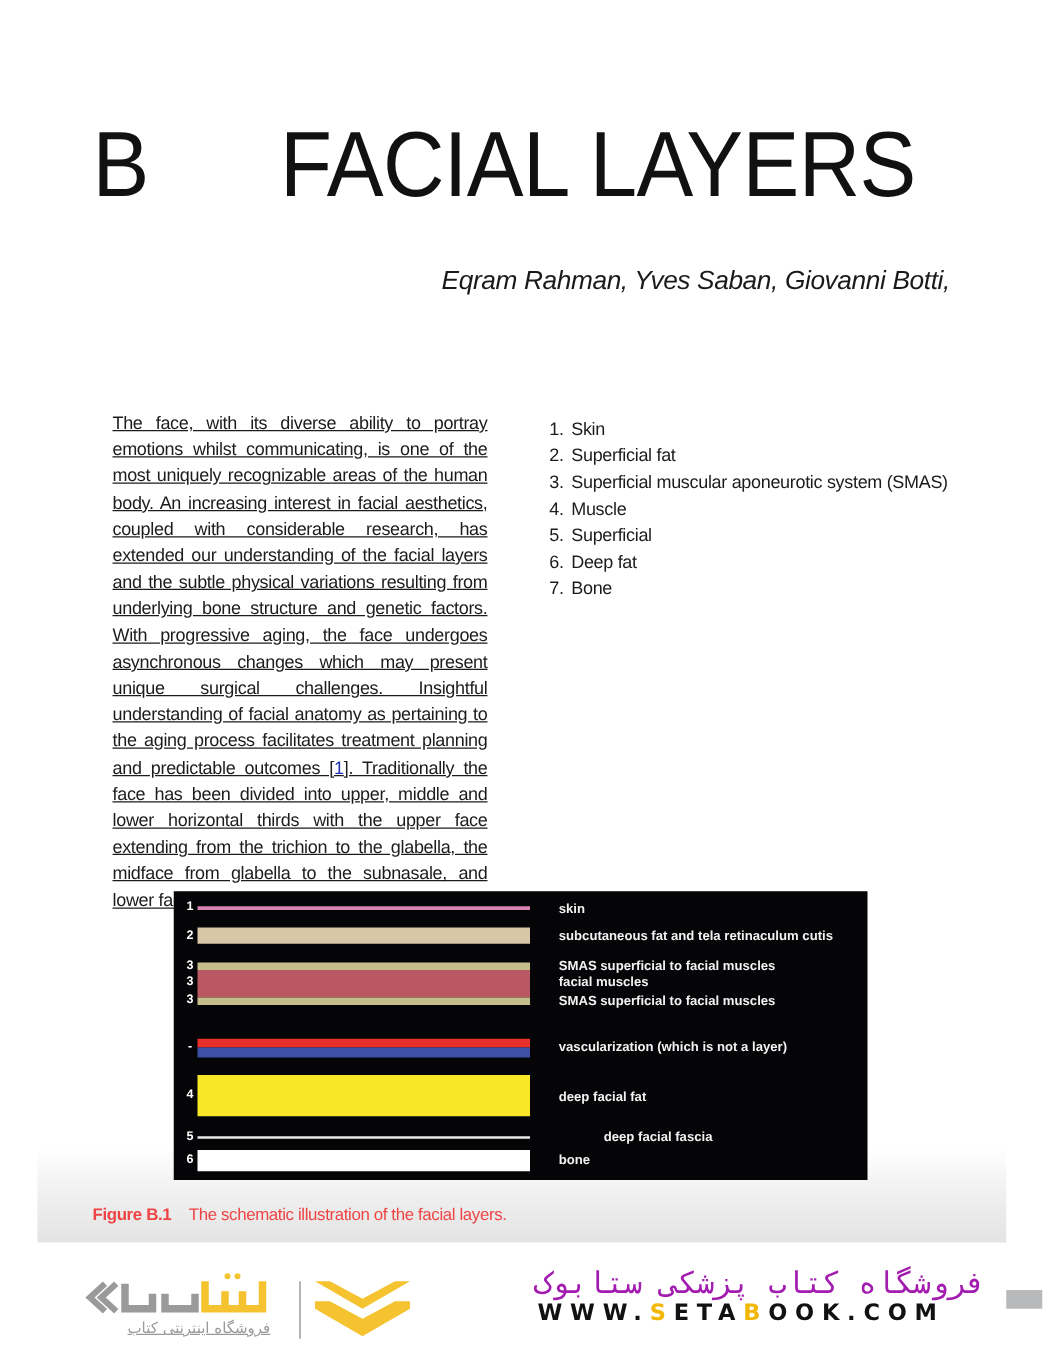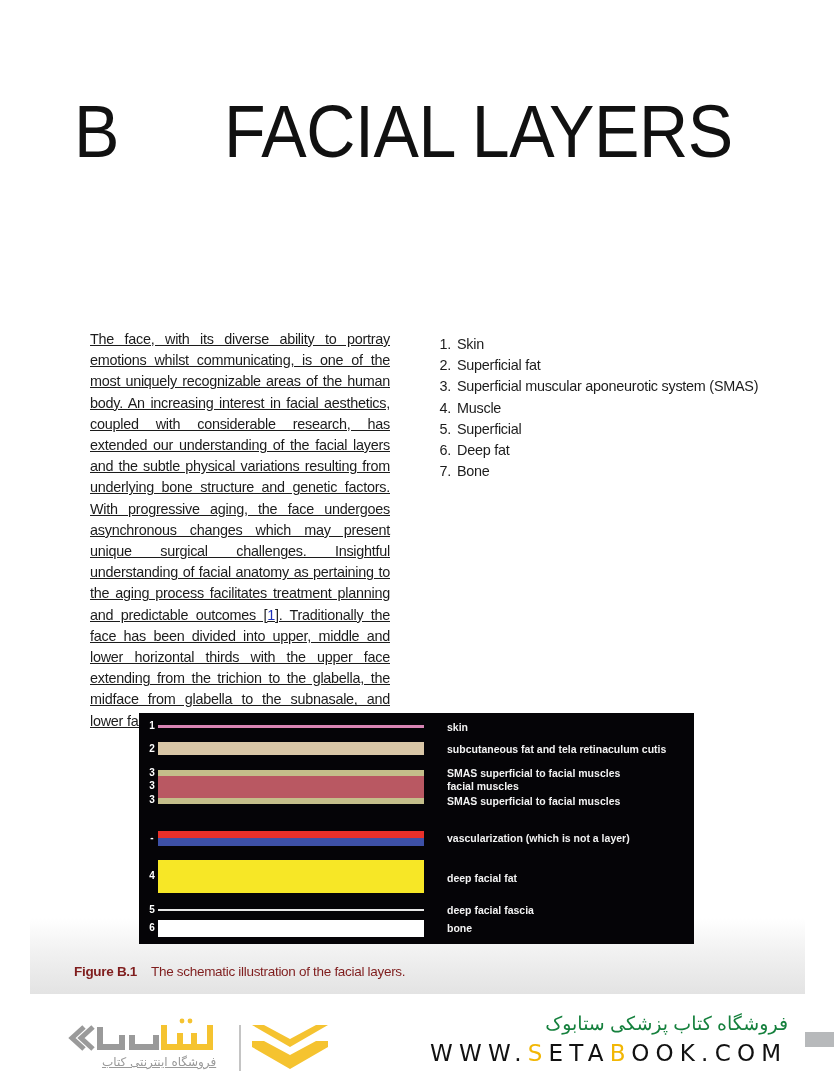--- a/index.html
+++ b/index.html
@@ -39,21 +39,21 @@
   .layer-list { margin: 21px 0 0 0; padding: 0; list-style: none; text-align: left; }
   .layer-list li { display: flex; line-height: 21.2px; }
   .layer-list .num { width: 27px; text-align: right; padding-right: 6px; box-sizing: border-box; }
 
   
   .caption-band {
     left: 30px; top: 918px; width: 775px; height: 76px;
     background: linear-gradient(to bottom, #ffffff 0%, #f1f1f1 45%, #e3e3e3 100%);
   }
   .caption {
-    left: 74px; top: 963px; font-size: 13.5px; line-height: 18px; color: #7f1d1d;
+    left: 74px; top: 963px; font-size: 13.5px; line-height: 18px; color: #ef4444;
     letter-spacing: -0.3px; white-space: nowrap;
   }
   .caption .fig-label { font-weight: 700; margin-right: 14px; }
 
   
   .figure {
     left: 139px; top: 713px; width: 555px; height: 231px; background: #050407;
   }
   .fig-num {
     position: absolute; left: 8px; width: 10px; font-size: 10px; font-weight: 700;
@@ -61,36 +61,37 @@
   }
   .bar { position: absolute; left: 19px; width: 266px; }
   .fig-label-text {
     position: absolute; left: 308px; font-size: 10.5px; font-weight: 700;
     color: #f2f2f2; line-height: 12px; white-space: nowrap;
   }
 
   
   .logo-wrap { left: 60px; top: 1013px; width: 270px; height: 62px; }
   .footer-fa {
-    right: 46px; top: 1012px; font-size: 19px; color: #15803d; direction: rtl;
-    font-family: Liberation Sans, sans-serif;
+    right: 46px; top: 1012px; font-size: 24px; color: #a21caf; direction: rtl;
+    font-family: Liberation Mono, monospace;
   }
   .footer-url {
-    left: 430px; top: 1040px; font-size: 23px; letter-spacing: 6.2px; color: #111;
-    font-family: "DejaVu Sans", sans-serif; white-space: nowrap;
+    left: 430px; top: 1040px; font-size: 18px; letter-spacing: 6.2px; color: #111;
+    font-family: "DejaVu Sans", sans-serif; white-space: nowrap; font-weight: bold;
   }
   .footer-url .hl { color: #f2b705; }
   .gray-tab { left: 805px; top: 1032px; width: 29px; height: 15px; background: #b7b9bb; }
 </style>
 </head>
 <body>
 
 <div class="abs chapter-letter">B</div>
 <div class="abs chapter-title">FACIAL LAYERS</div>
 <div class="abs authors">
+  <div>Eqram Rahman, Yves Saban, Giovanni Botti,</div>
 </div>
 
 <div class="abs col col-left">
   <p><span>The face, with its diverse ability to portray emotions whilst communicating, is one of the most uniquely recognizable areas of the human body. An increasing interest in facial aesthetics, coupled with considerable research, has extended our understanding of the facial layers and the subtle physical variations resulting from underlying bone structure and genetic factors. With progressive aging, the face undergoes asynchronous changes which may present unique surgical challenges. Insightful understanding of facial anatomy as pertaining to the aging process facilitates treatment planning and predictable outcomes [</span><a class="ref">1</a><span>]. Traditionally the face has been divided into upper, middle and lower horizontal thirds with the upper face extending from the trichion to the glabella, the midface from glabella to the subnasale, and lower face extending to the menton.</span></p>
 </div>
 
 <div class="abs col col-right">
   <ol class="layer-list">
     <li>
         <span class="num">1.</span>
@@ -149,21 +150,21 @@
   <div class="bar" style="top:118px;height:7px;background:#e8302a;"></div>
   <div class="bar" style="top:125px;height:8px;background:#3d50a6;"></div>
   <span class="fig-label-text" style="top:119px;">vascularization (which is not a layer)</span>
 
   <span class="fig-num" style="top:158px;">4</span>
   <div class="bar" style="top:147px;height:33px;background:#f7e726;"></div>
   <span class="fig-label-text" style="top:159px;">deep facial fat</span>
 
   <span class="fig-num" style="top:192px;">5</span>
   <div class="bar" style="top:196px;height:2px;background:#e8e8e8;"></div>
-  <span class="fig-label-text" style="top:191px;">deep facial fascia</span>
+  <span class="fig-label-text" style="top:191px;margin-left:36px;">deep facial fascia</span>
 
   <span class="fig-num" style="top:210px;">6</span>
   <div class="bar" style="top:207px;height:17px;background:#ffffff;"></div>
   <span class="fig-label-text" style="top:209px;">bone</span>
 </div>
 
 <div class="abs caption">
   <span class="fig-label">Figure B.1</span><span>The schematic illustration of the facial layers.</span>
 </div>
 

